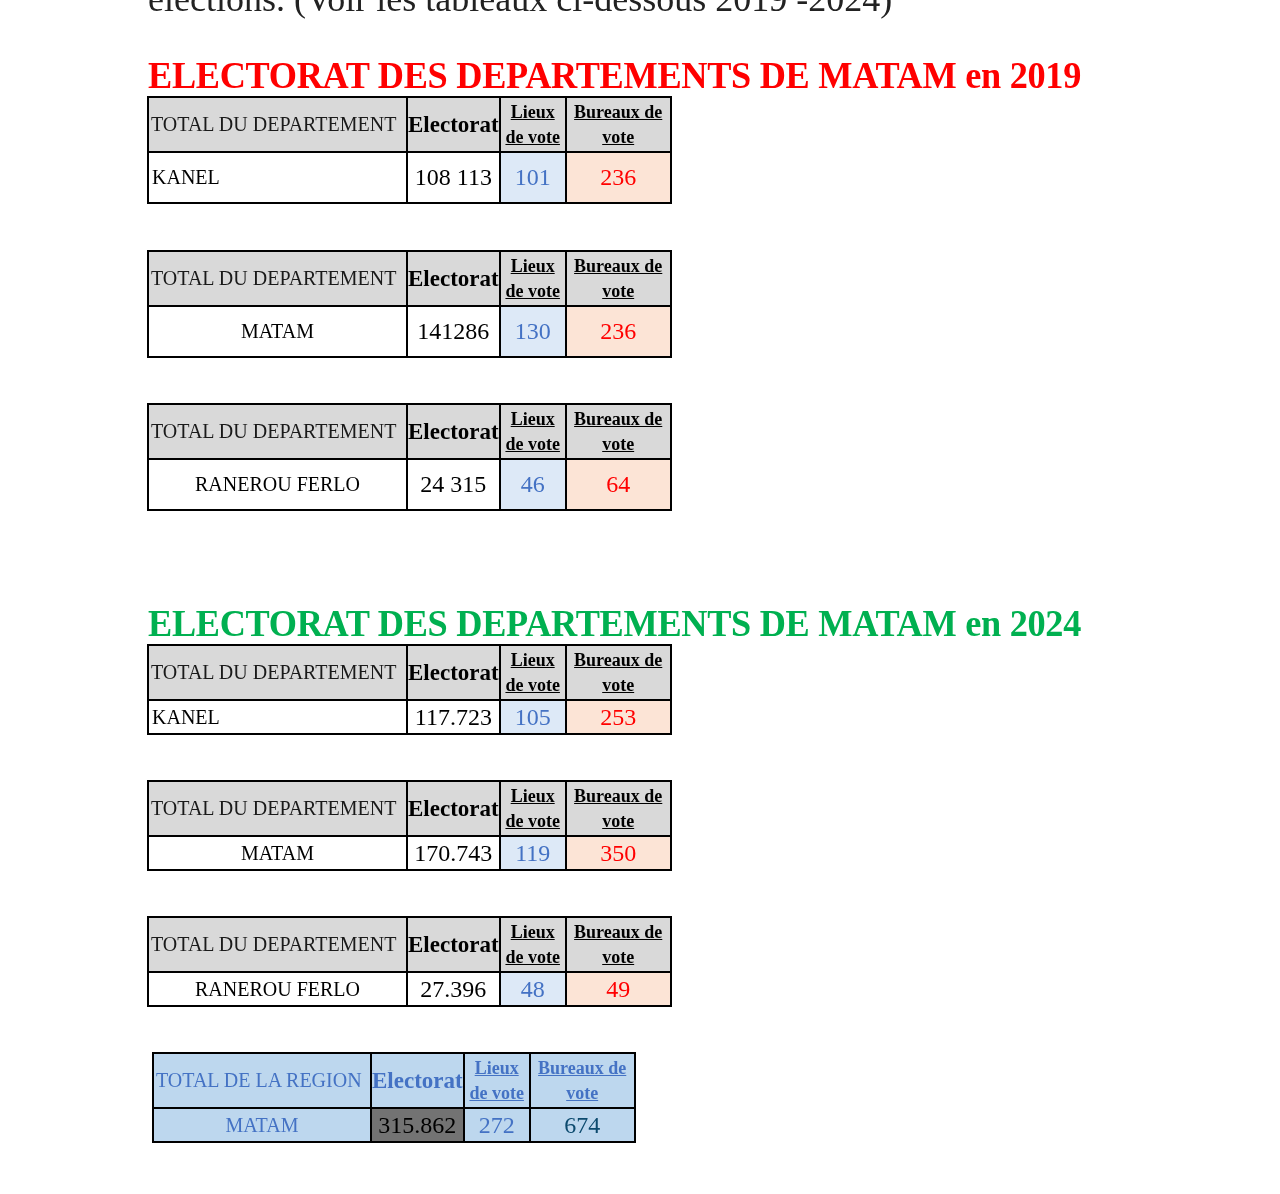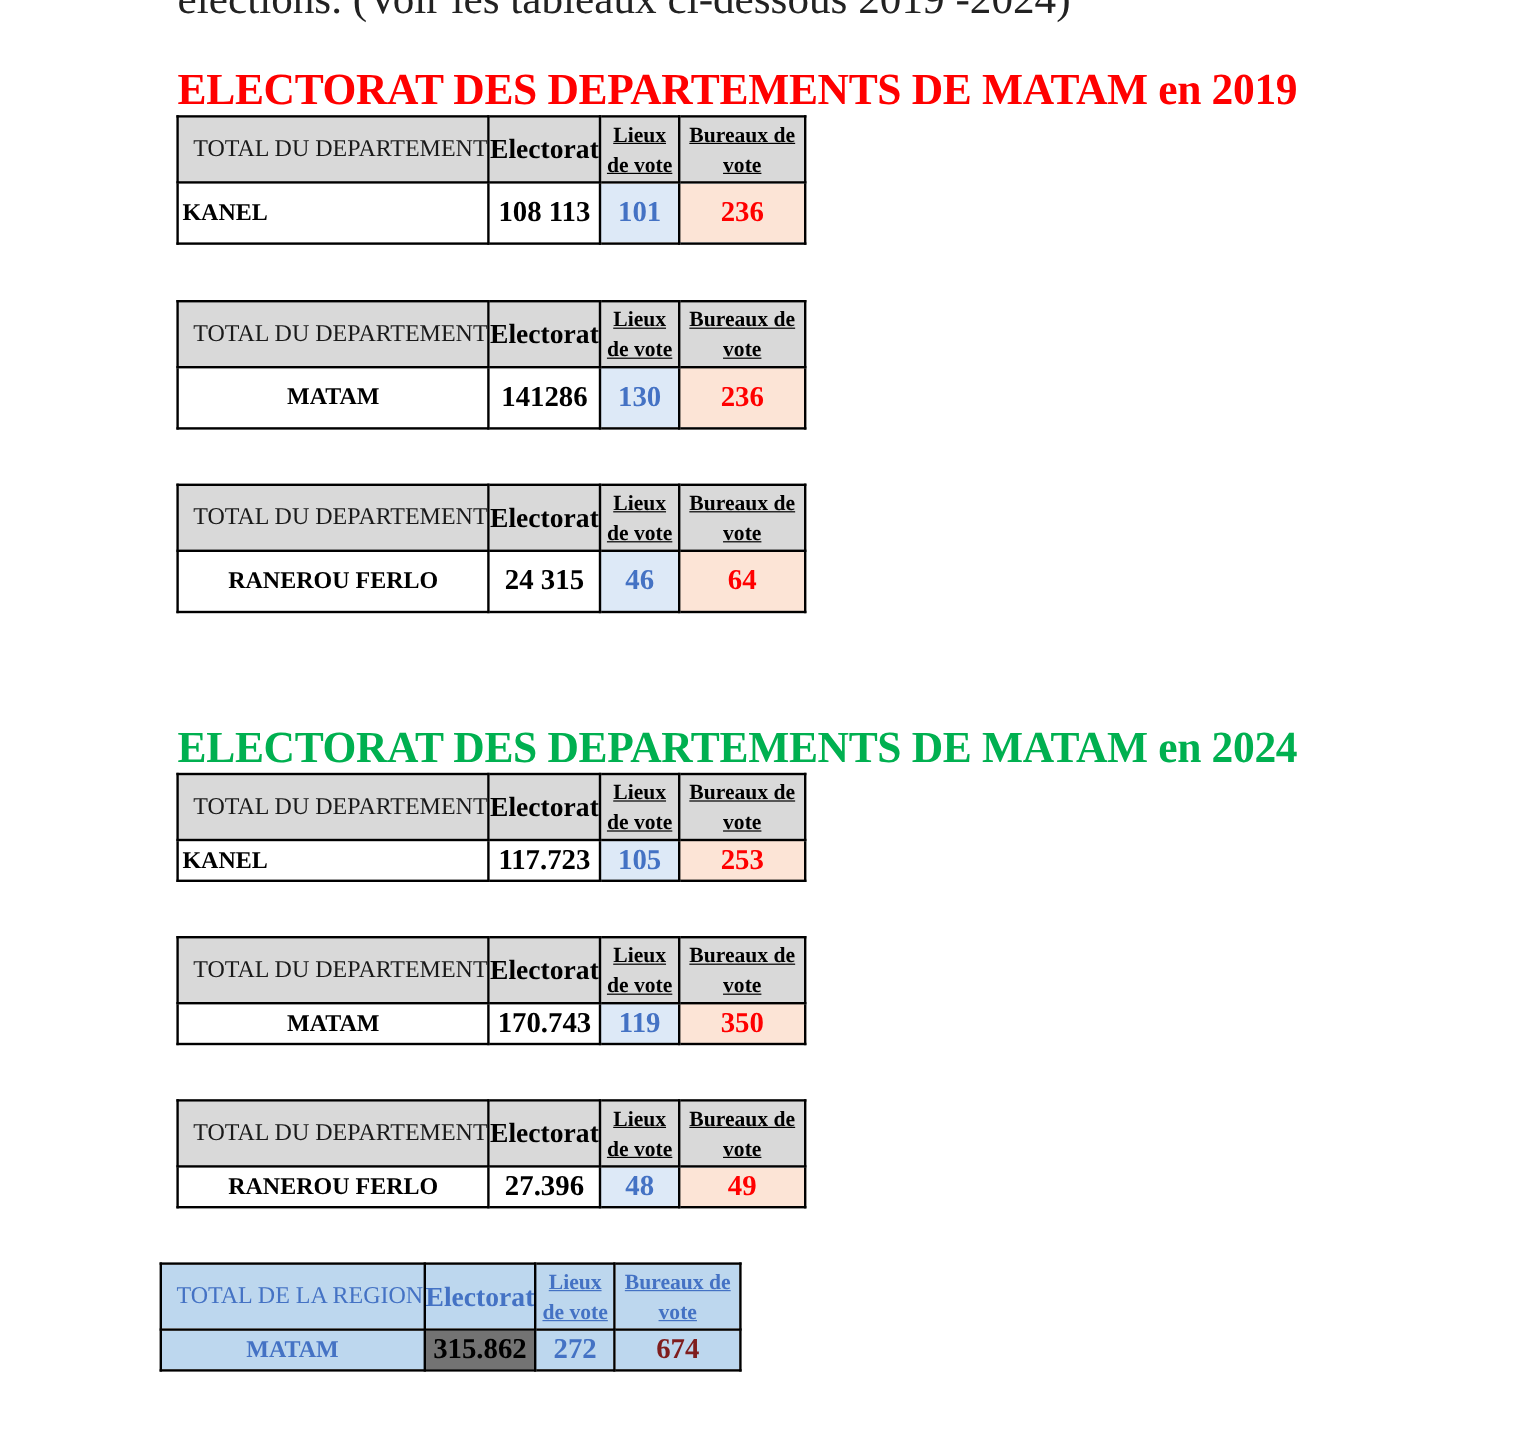--- a/index.html
+++ b/index.html
@@ -22,44 +22,44 @@
   }
   table.dept td {
     border: 2px solid #000; padding: 0; text-align: center;
     vertical-align: middle; overflow: hidden; white-space: nowrap;
   }
   .c1 { width: 259px; }
   .c2 { width: 85px; }
   .c3 { width: 66px; }
   .c4 { width: 105px; }
   .hdr td { background: #d9d9d9; height: 53px; }
-  .hdr .h-total { font-size: 20px; text-align: left; padding-left: 12px; color: #1a1a1a; }
+  .hdr .h-total { font-size: 20px; text-align: left; padding-left: 2px; color: #1a1a1a; }
   .hdr .h-elec { font-size: 23px; font-weight: bold; }
   .hdr .h-lieux, .hdr .h-bur { font-size: 18px; font-weight: bold; line-height: 25px; white-space: normal; text-decoration: underline; }
-  .row td { font-weight: bold; }
+  .row td { font-weight: normal; }
   .row .name { font-size: 20px; background: #fff; }
   .row .name.left { text-align: left; padding-left: 3px; }
   .row .elec { font-size: 24px; background: #fff; }
   .row .lieux { font-size: 24px; color: #4472c4; background: #dde9f7; }
   .row .bur { font-size: 24px; color: #ff0000; background: #fce4d6; }
   .tall .row td { height: 49px; }
   .short .row td { height: 32px; }
 
-  table.region { left: 133px; }
+  table.region { left: 152px; }
   table.region .r1 { width: 218px; }
   table.region .r2 { width: 85px; }
   table.region .r3 { width: 66px; }
   table.region .r4 { width: 105px; }
   table.region td { background: #bdd7ee; }
   table.region .hdr td { background: #bdd7ee; color: #4472c4; }
   table.region .hdr .h-total { color: #4472c4; font-size: 20px; }
   table.region .row .name { background: #bdd7ee; color: #4472c4; }
   table.region .row .elec { background: #737373; color: #000; }
   table.region .row .lieux { background: #bdd7ee; color: #4472c4; }
-  table.region .row .bur { background: #bdd7ee; color: #7f1d1d; }
+  table.region .row .bur { background: #bdd7ee; color: #0c4a6e; }
 </style>
 </head>
 <body>
 
 <div class="intro">élections. (Voir les tableaux ci-dessous 2019 -2024)</div>
 
 <div class="section-title" style="top:54px;color:#ff0000;">ELECTORAT DES DEPARTEMENTS DE MATAM en 2019</div>
 
 <table class="dept tall" style="top:96px;">
   <colgroup>

